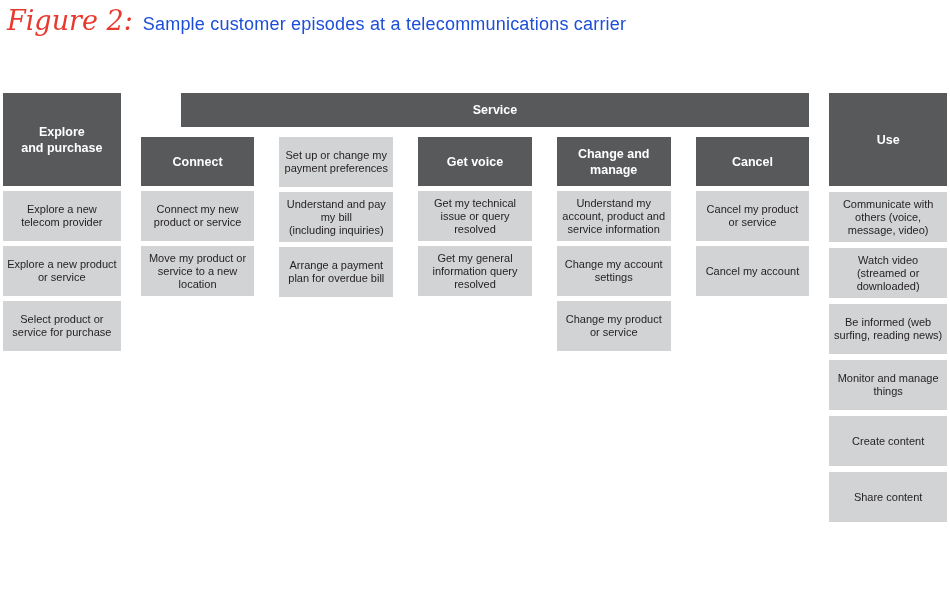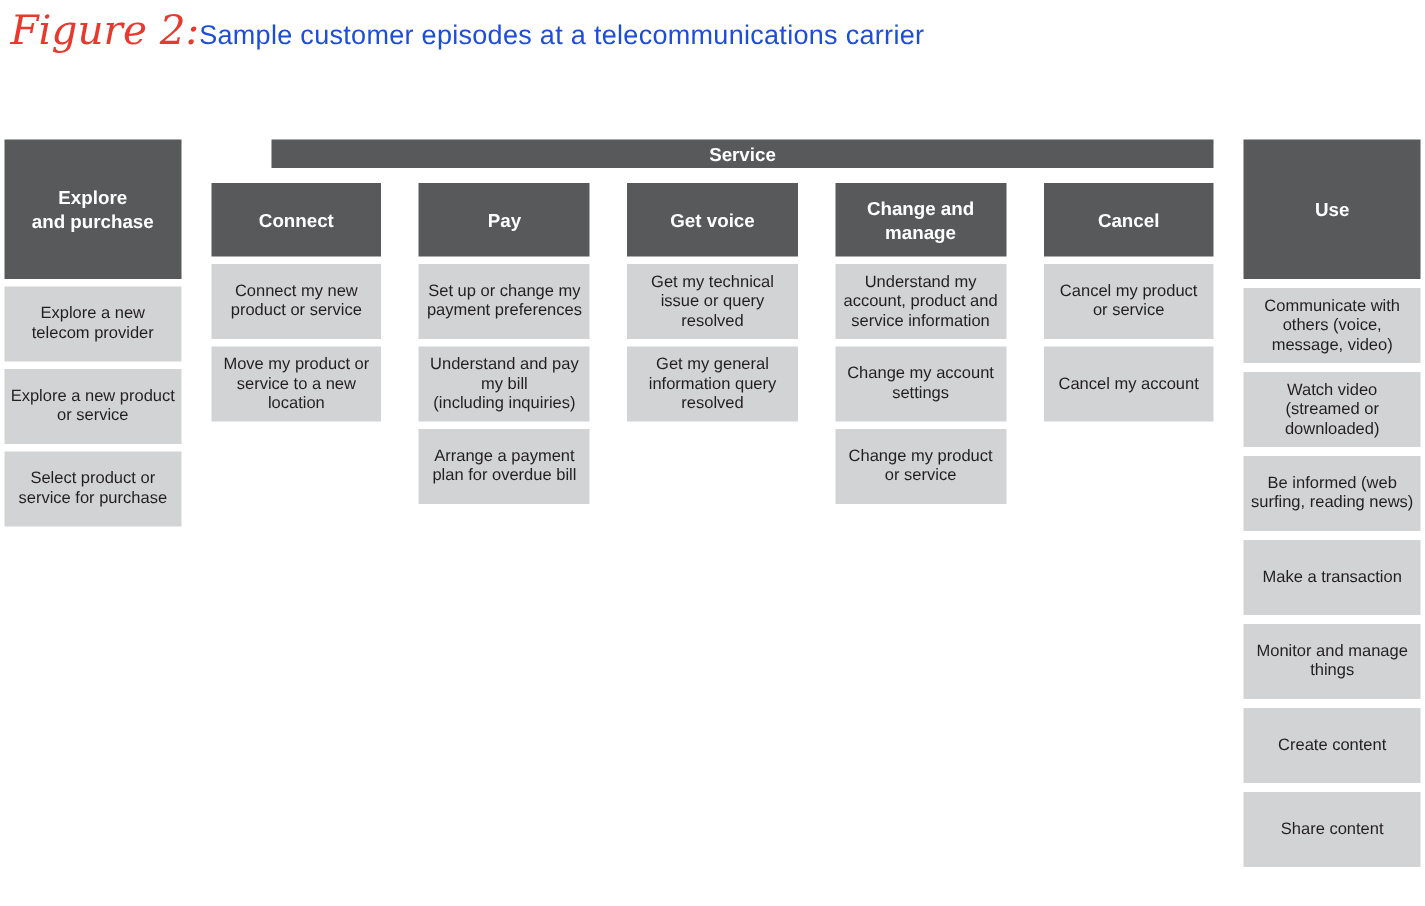--- a/index.html
+++ b/index.html
@@ -7,21 +7,21 @@
     --light:#d1d3d4;
     --red:#e8392e;
     --ink:#231f20;
   }
   html,body{margin:0;padding:0;}
   body{
     width:950px;height:604px;background:#fff;position:relative;
     font-family:"Liberation Sans", sans-serif;overflow:hidden;
   }
   .title-row{
-    position:absolute;top:4px;left:7px;display:flex;align-items:baseline;gap:0;
+    position:absolute;top:4px;left:7px;display:flex;align-items:baseline;gap:10px;
   }
   .figure-label{
     font-family:"DejaVu Serif", serif;font-style:italic;
     color:var(--red);font-size:27px;line-height:34px;
   }
   .title-text{
     font-size:18px;color:#1d4ed8;letter-spacing:.2px;
   }
   .board{
     position:absolute;left:3px;top:93px;width:944px;
@@ -32,21 +32,21 @@
   .col-use{gap:6px;}
   .service-wrap{flex:5.68;min-width:0;}
   .service-cols{display:flex;gap:25px;}
   .scol{flex:1;display:flex;flex-direction:column;gap:5px;min-width:0;}
   .hdr{
     background:var(--dark);color:#fff;font-weight:bold;font-size:12.5px;
     display:flex;align-items:center;justify-content:center;text-align:center;
     line-height:16px;white-space:pre-line;box-sizing:border-box;padding:2px 4px;
   }
   .tall-header{height:93px;}
-  .service-bar{height:19px;margin-bottom:10px;margin-left:40px;}
+  .service-bar{height:34px;margin-bottom:10px;margin-left:40px;}
   .sub-header{height:49px;}
   .cell{
     height:50px;background:var(--light);color:var(--ink);
     font-size:11px;line-height:13px;
     display:flex;align-items:center;justify-content:center;text-align:center;
     box-sizing:border-box;padding:2px 4px;white-space:pre-line;
   }
   .source{
     position:absolute;left:7px;top:607px;font-size:11px;color:var(--ink);
   }
@@ -73,21 +73,20 @@
     <div class="hdr service-bar">Service</div>
     <div class="service-cols">
 
       <div class="scol">
         <div class="hdr sub-header">Connect</div>
         <div class="cell">Connect my new product or service</div>
         <div class="cell">Move my product or service to a new location</div>
       </div>
 
       <div class="scol">
-        <div class="hdr sub-header">Pay</div>
         <div class="cell">Set up or change my payment preferences</div>
         <div class="cell">Understand and pay
 my bill
 (including inquiries)</div>
         <div class="cell">Arrange a payment plan for overdue bill</div>
       </div>
 
       <div class="scol">
         <div class="hdr sub-header">Get voice</div>
         <div class="cell">Get my technical issue or query resolved</div>
@@ -111,21 +110,20 @@
 
     </div>
   </div>
 
   <div class="col col-edge col-use">
     <div class="hdr tall-header">Use</div>
     <div class="cell">Communicate with others (voice, message, video)</div>
     <div class="cell">Watch video
 (streamed or downloaded)</div>
     <div class="cell">Be informed (web surfing, reading news)</div>
-    <div class="cell">Make a transaction</div>
     <div class="cell">Monitor and manage things</div>
     <div class="cell">Create content</div>
     <div class="cell">Share content</div>
   </div>
 
 </div>
 
 <div class="source">Source: Bain &amp; Company</div>
 
 </body></html>

